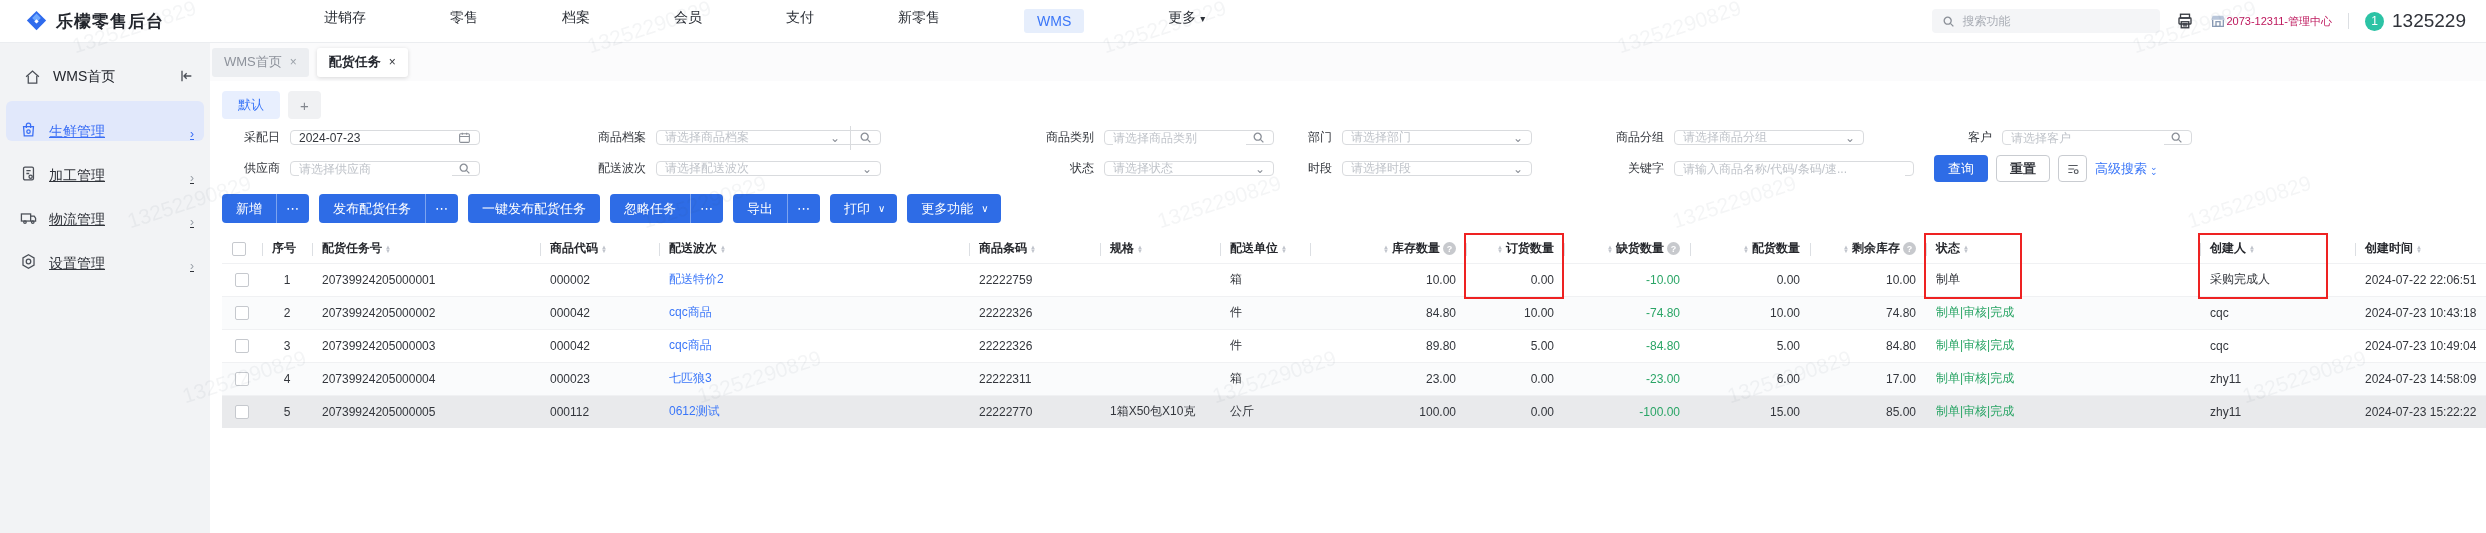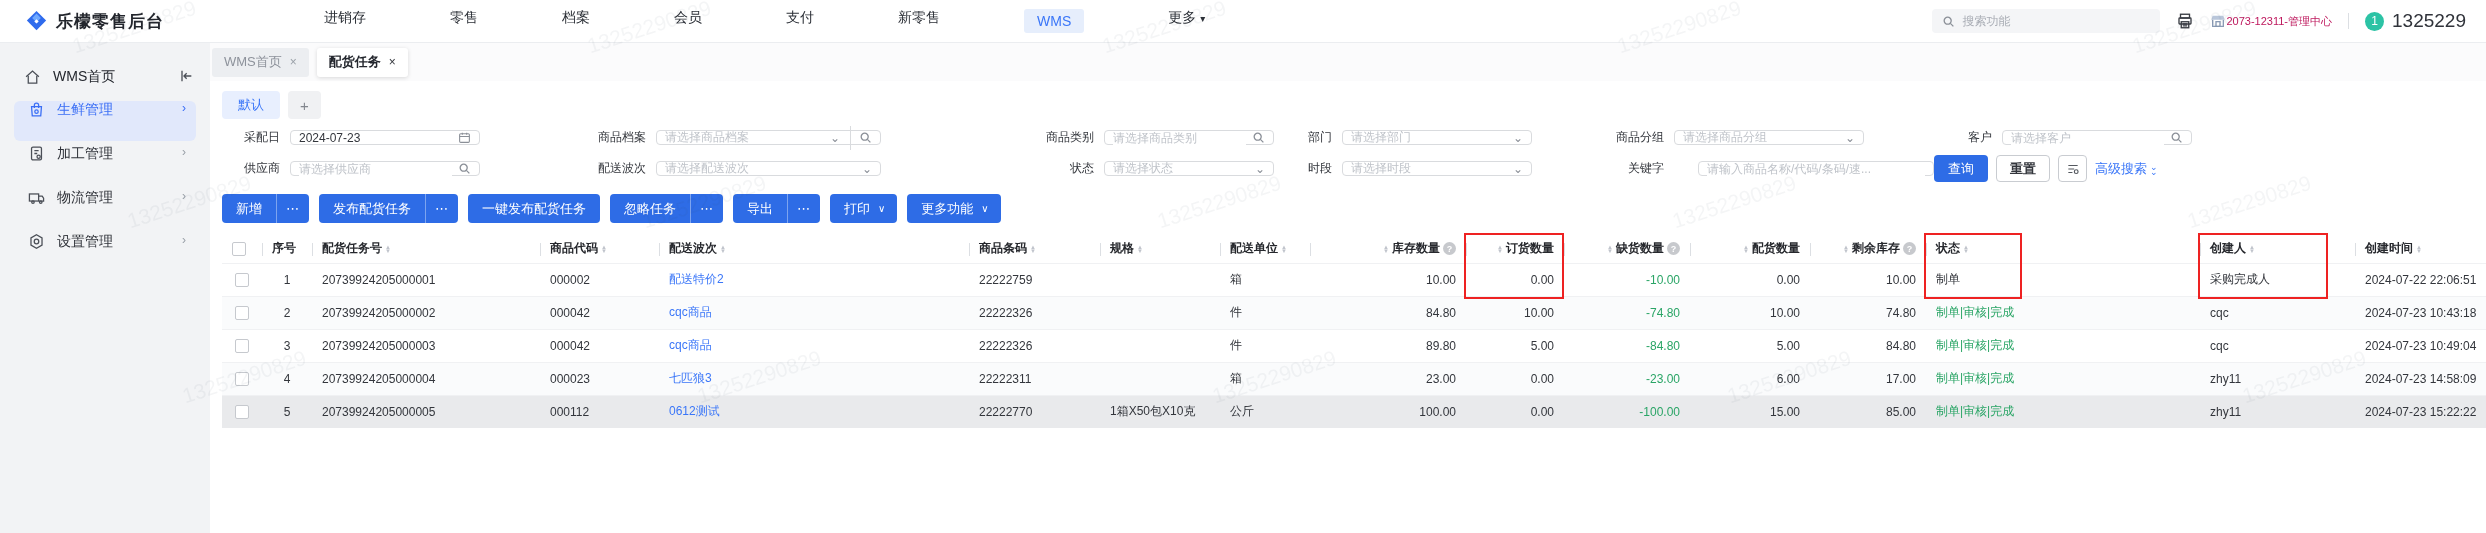--- a/index.html
+++ b/index.html
@@ -27,22 +27,22 @@
   .user { display:flex; align-items:center; gap:8px; }
   .badge { width:19px; height:19px; border-radius:50%; background:#2cc3a5; color:#fff; font-size:12px;
     display:flex; align-items:center; justify-content:center; flex:none; }
   .phone { font-size:19px; color:#30333a; white-space:nowrap; }
 
   
   .body-wrap { flex:1; display:flex; min-height:0; }
   .sidebar { width:210px; flex:none; background:#f2f3f5; padding-top:14px; }
   .side-home { height:40px; display:flex; align-items:center; gap:12px; padding:0 16px 0 24px; font-size:14px; color:#23262d; cursor:pointer; }
   .side-home .grow { flex:1; }
-  .side-item { height:40px; margin:4px 14px; border-radius:6px; display:flex; align-items:flex-start;
-    gap:12px; padding:0 10px 0 14px; font-size:14px; color:#30333a; cursor:pointer; }
+  .side-item { height:40px; margin:4px 6px; border-radius:6px; display:flex; align-items:flex-end;
+    gap:12px; padding:0 10px 0 14px; font-size:14px; color:#30333a; cursor:pointer;text-decoration:underline; }
   .side-item .grow { flex:1; }
   .side-item.active { background:#e1e8fb; color:#3a6ef5; }
   .chev { color:#9aa0a8; font-size:12px; }
   .side-item.active .chev { color:#3a6ef5; }
 
   .main { flex:1; display:flex; flex-direction:column; min-width:0; background:#fff; }
 
   
   .tabstrip { height:38px; flex:none; display:flex; align-items:center; gap:8px; padding:0 8px 0 2px; background:#fbfbfc; }
   .tab { height:29px; display:flex; align-items:center; gap:8px; padding:0 12px; border-radius:3px;
@@ -57,21 +57,21 @@
   .viewbar { display:flex; gap:8px; margin-bottom:10px; }
   .btn-view { background:#e8effe; color:#3a76f8; font-size:13px; padding:5px 16px; border-radius:4px; border:none; cursor:pointer; font-family:inherit; }
   .btn-plus { background:#f0f1f3; color:#82868d; font-size:15px; padding:2px 12px; border-radius:4px; border:none; cursor:pointer; }
 
   .filters { display:grid; grid-template-columns:352px 448px 252px 318px 342px auto; row-gap:9px; margin-bottom:12px; }
   .fcell { display:flex; align-items:center; }
   .flabel { width:72px; flex:none; text-align:right; margin-right:10px; font-size:12px; color:#33363c; white-space:nowrap; }
   .flabel.narrow { width:58px; }
   .fctrl { height:15px; border:1px solid #d9dbde; border-radius:4px; background:#fff; display:flex;
     align-items:center; padding:0 8px; gap:6px; cursor:text; }
-  .fctrl.w190 { width:190px; } .fctrl.w225 { width:225px; } .fctrl.w240 { width:240px;margin-left:24px; }
+  .fctrl.w190 { width:190px; } .fctrl.w225 { width:225px; } .fctrl.w240 { width:240px; }
   .fctrl .ph { color:#bfc3c9; flex:1; white-space:nowrap; overflow:hidden; }
   .fctrl .val { color:#33363c; flex:1; }
   .fctrl input { border:none; outline:none; width:100%; font-size:12px; font-family:inherit; color:#333; }
   .fctrl input::placeholder { color:#bfc3c9; }
   .fctrl .seg-div { width:1px; height:24px; background:#d9dbde; margin:0 2px 0 4px; }
   .icon-gray { color:#8a8f97; flex:none; display:flex; }
   .fbtns { display:flex; align-items:center; gap:8px; }
   .btn-primary { background:#2e6ce6; color:#fff; border:none; border-radius:4px; height:27px;
     padding:0 14px; font-size:13px; cursor:pointer; font-family:inherit; }
   .btn-plain { background:#fff; color:#33363c; border:1px solid #c9ccd1; border-radius:4px; height:27px;

